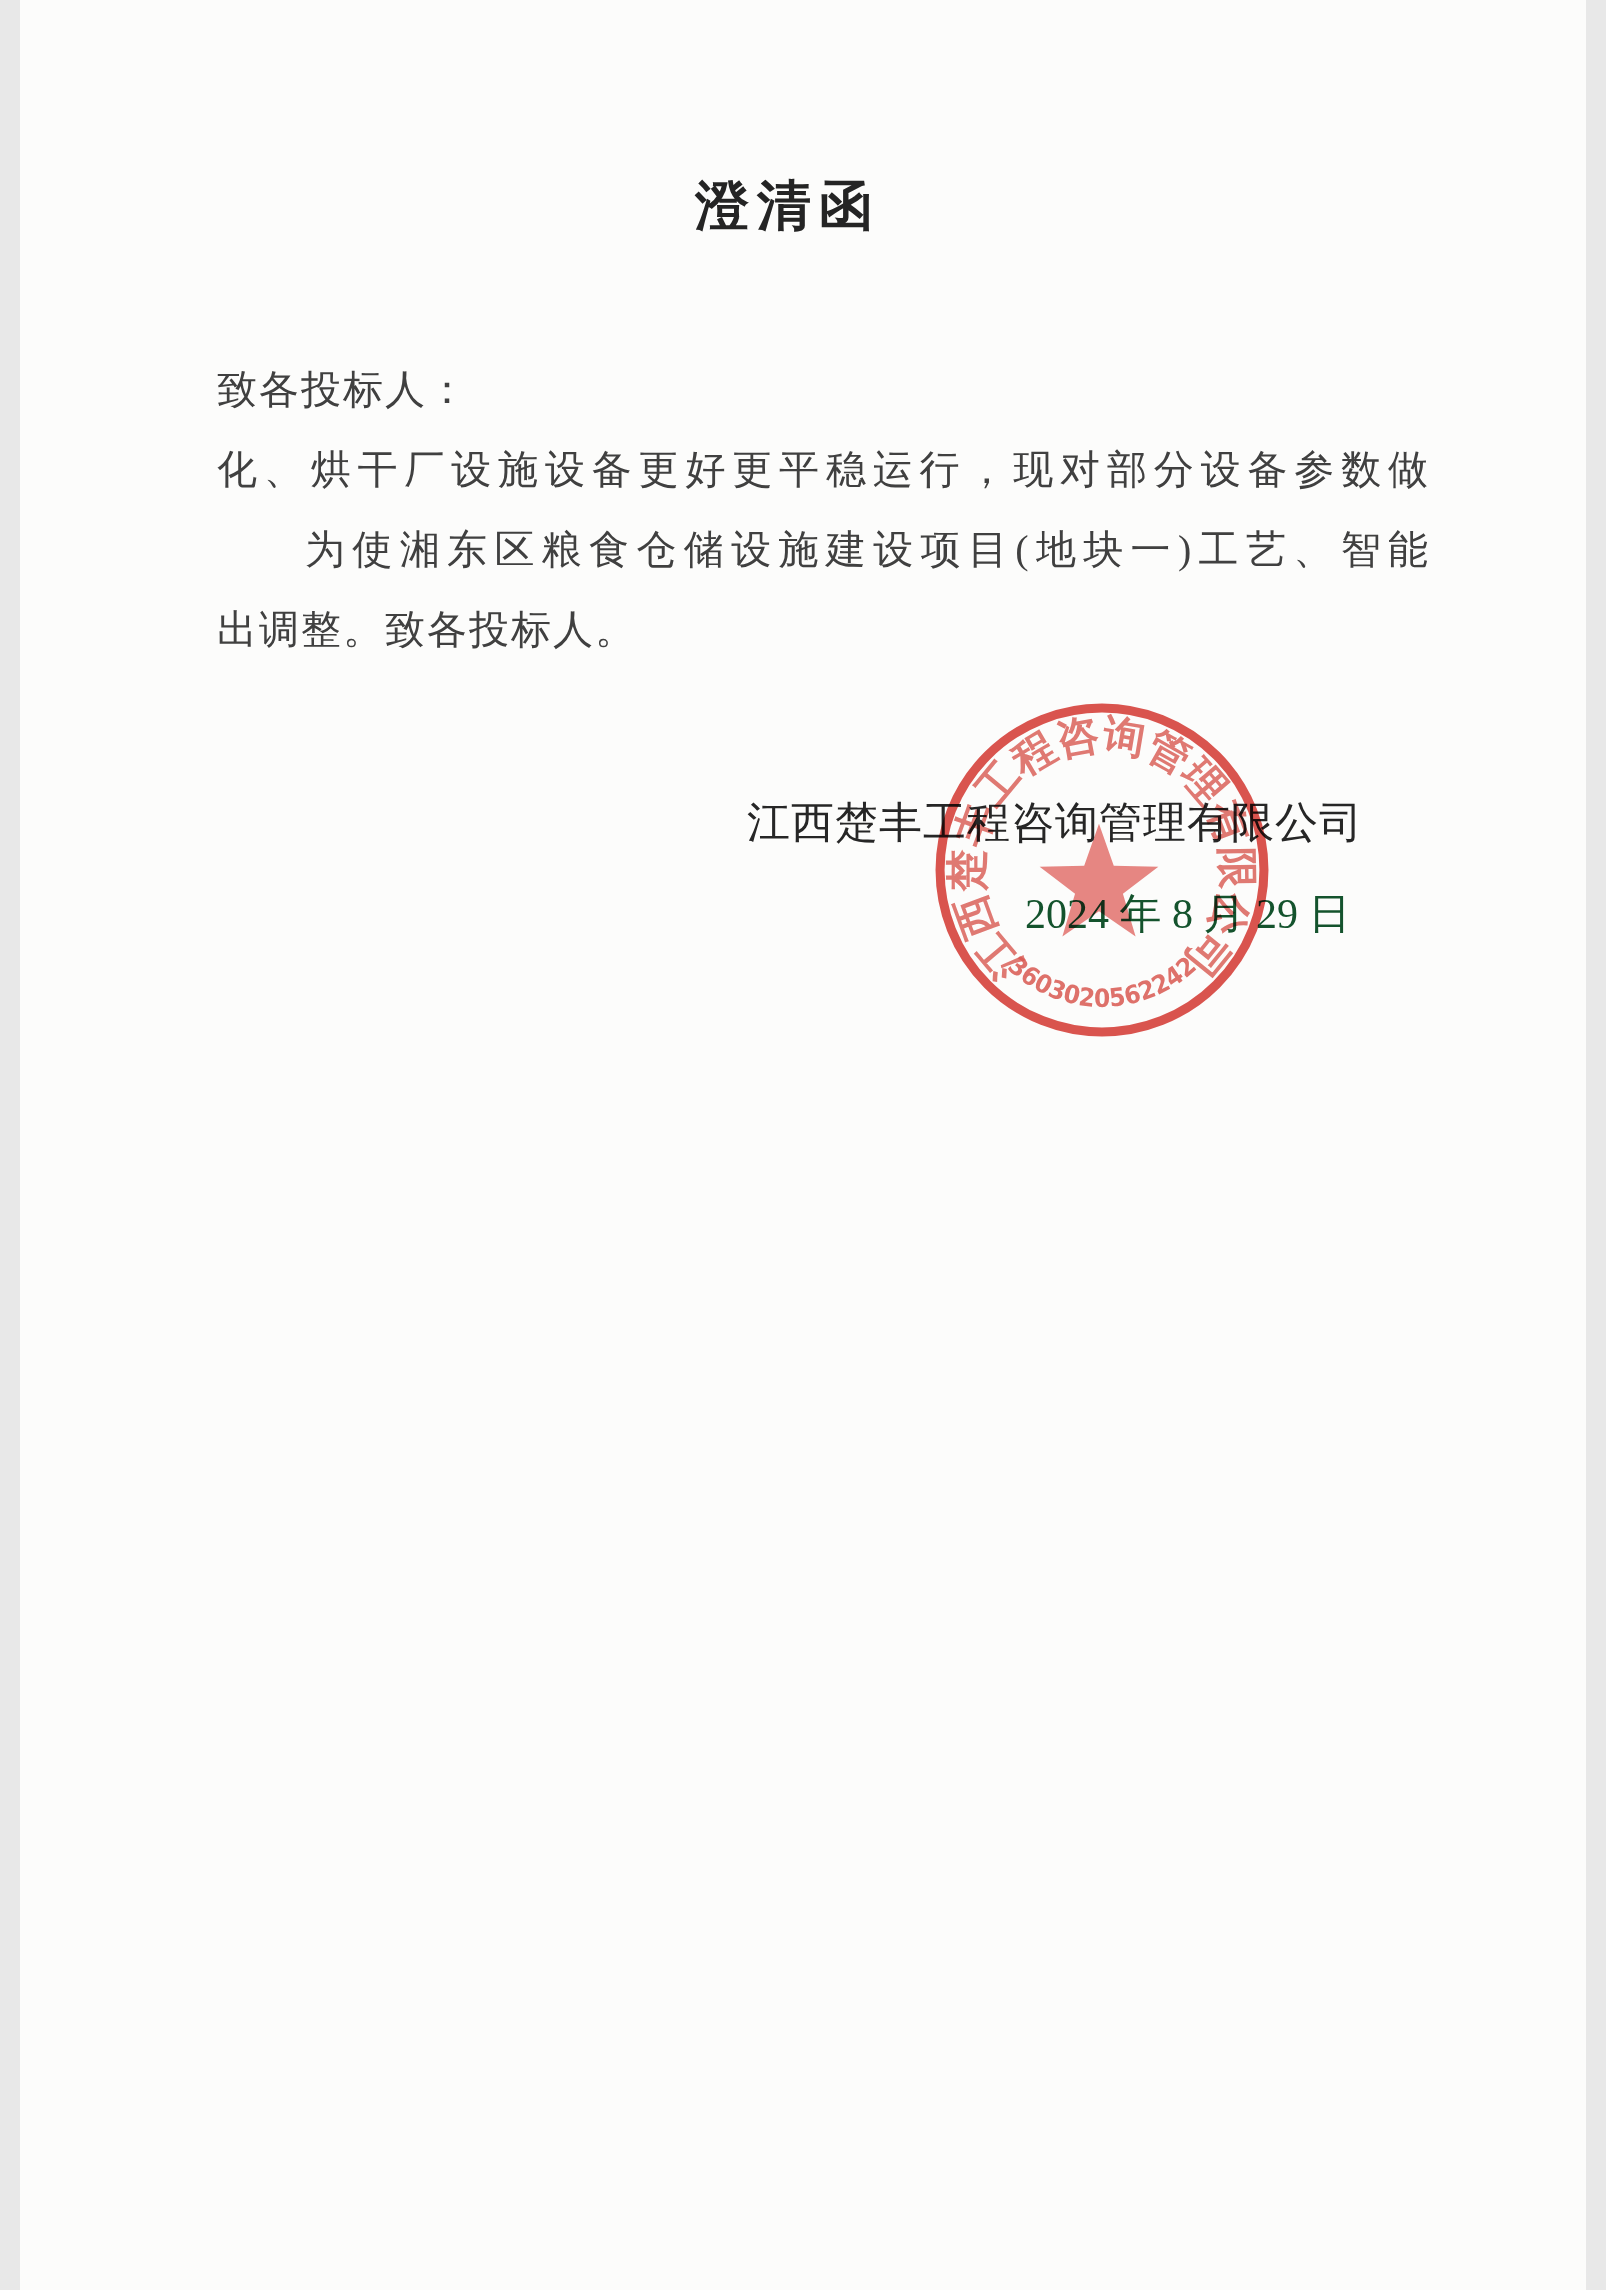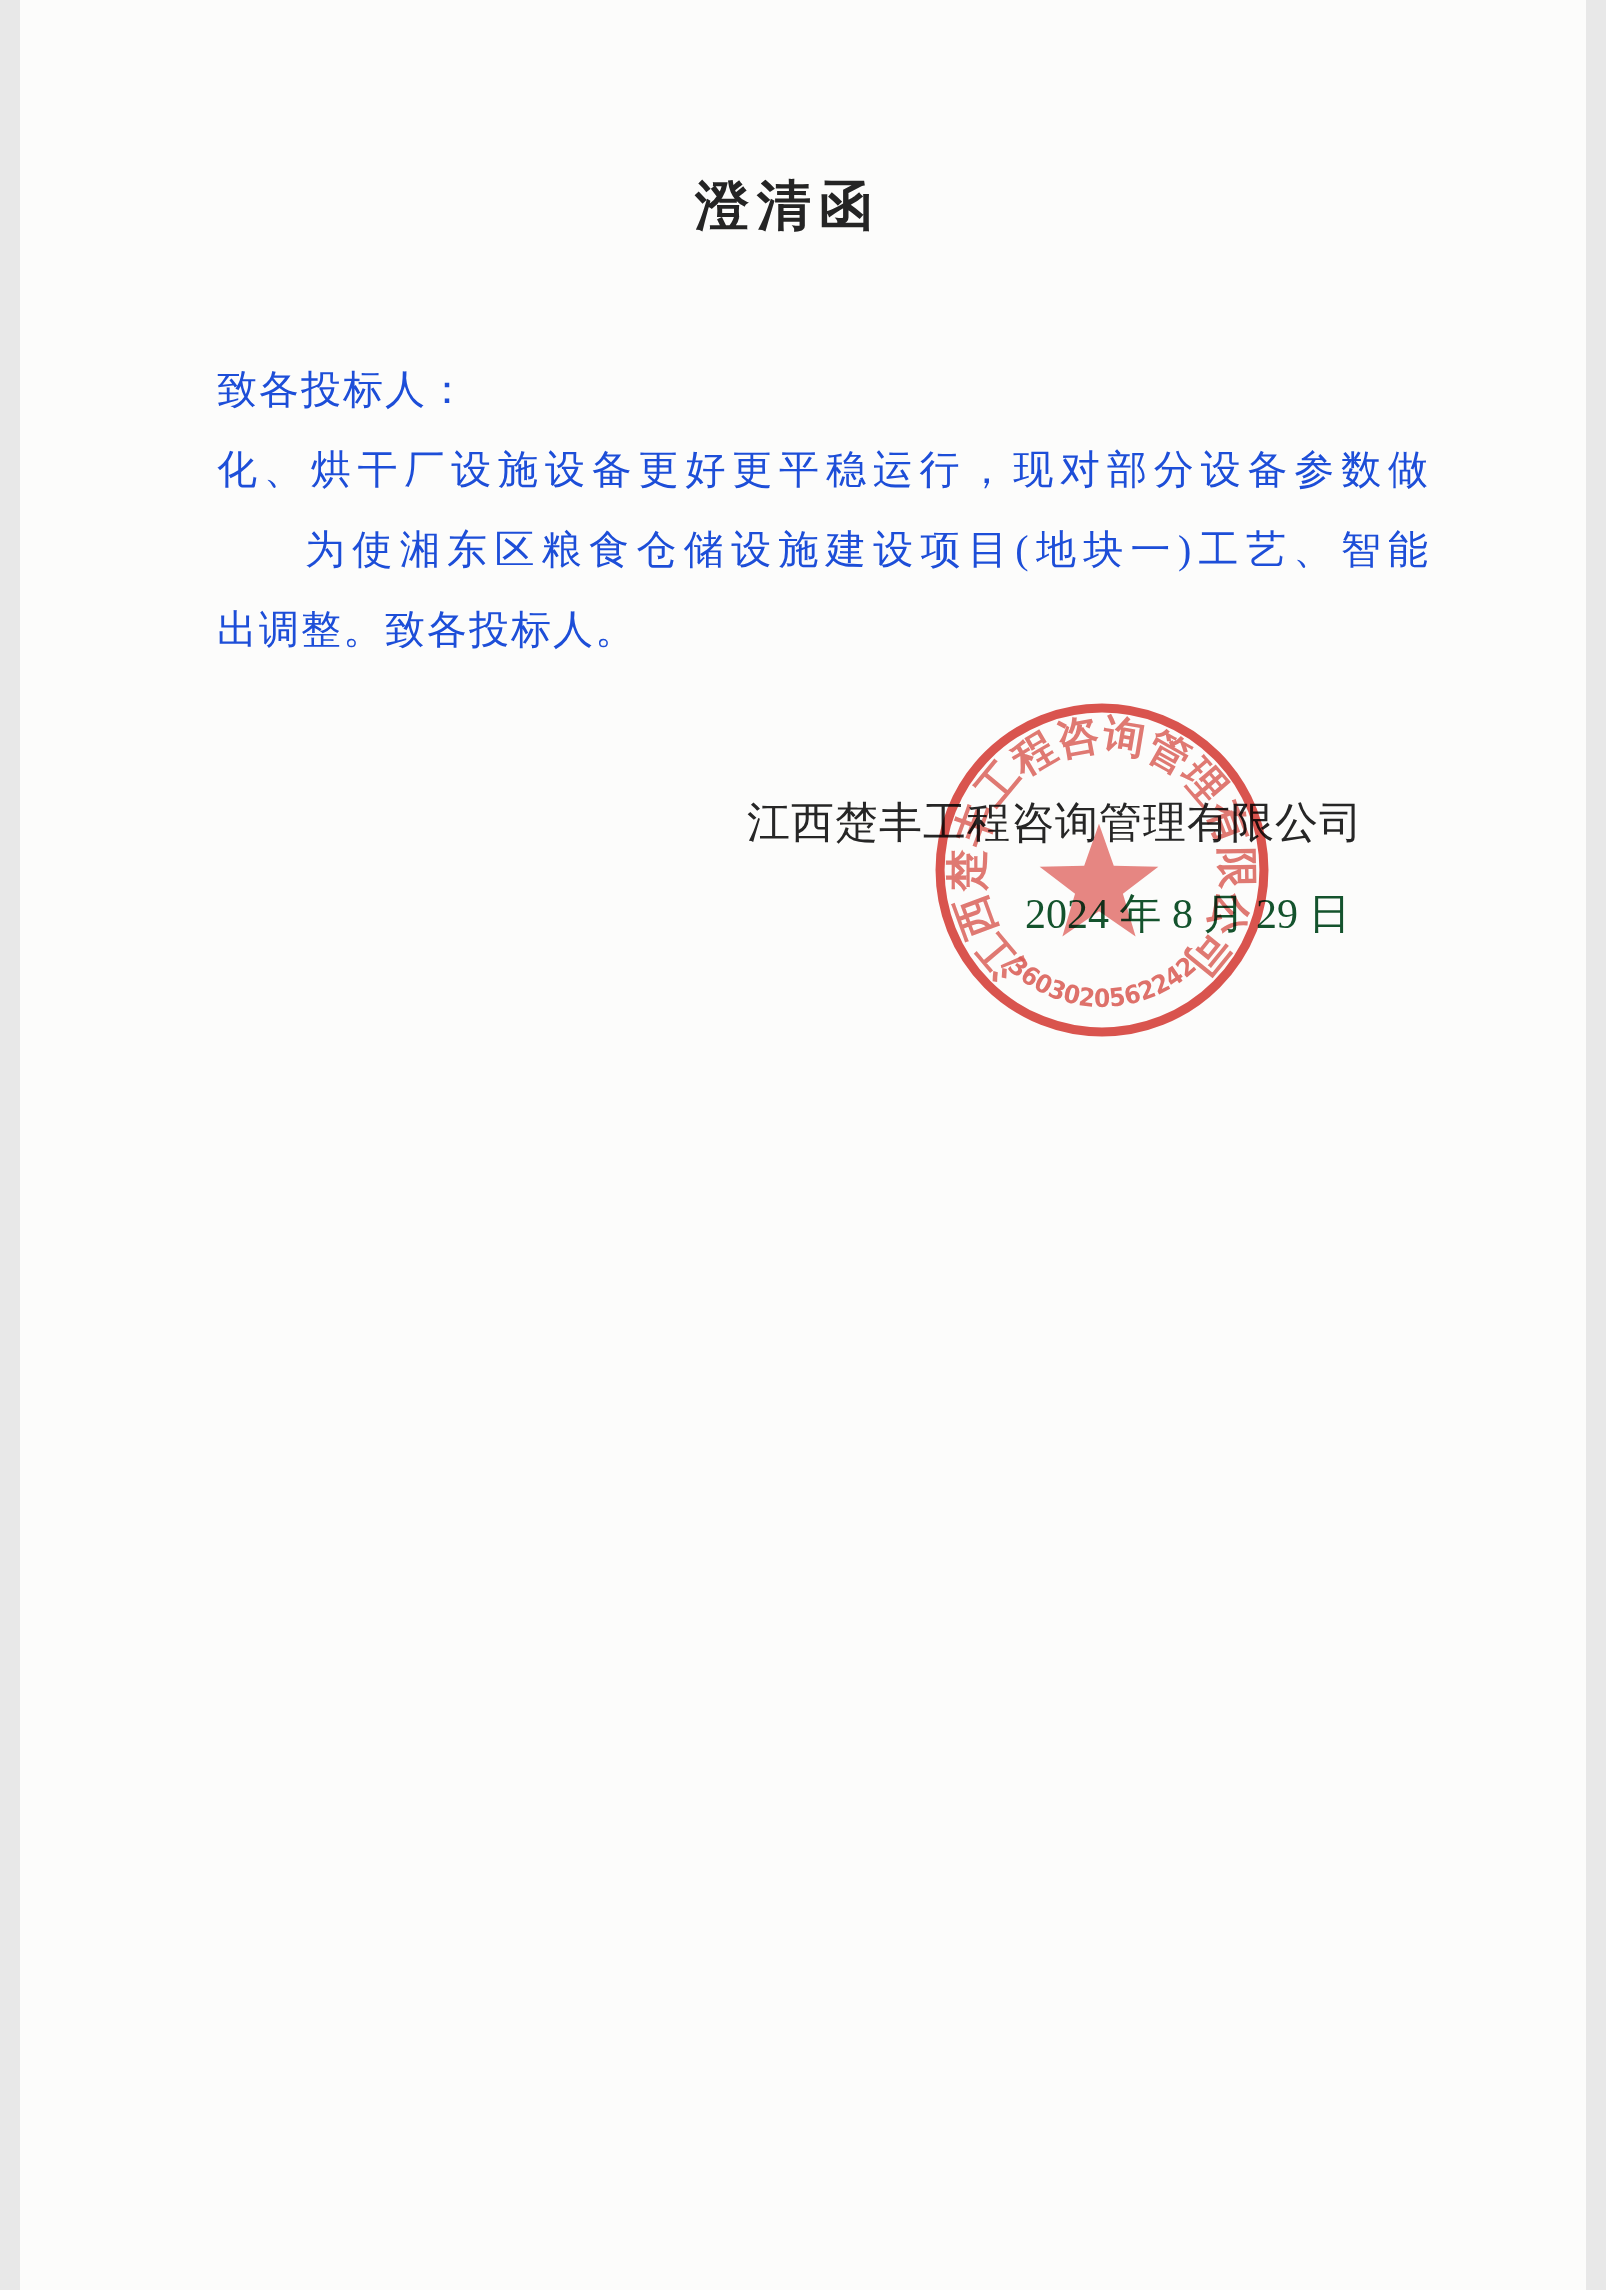--- a/index.html
+++ b/index.html
@@ -14,21 +14,21 @@
   }
   .title {
     position:absolute; top:170px; left:0; width:1536px; margin:0;
     text-align:center;
     font-size:54px; font-weight:600; letter-spacing:8px;
     color:#242424;
   }
   .body-block {
     position:absolute; top:350px; left:197px; width:1213px;
     font-size:40px; line-height:80px; letter-spacing:2px;
-    color:#1d4ed8;
+    color:#404040;
   }
   .line { white-space:nowrap; }
   .indent { text-indent:88px; }
   .justify { white-space:normal; text-align:justify; text-align-last:justify; }
   .company {
     position:absolute; top:794px; left:727px;
     font-size:43px; letter-spacing:1px; color:#262626;
     white-space:nowrap;
   }
   .date {

